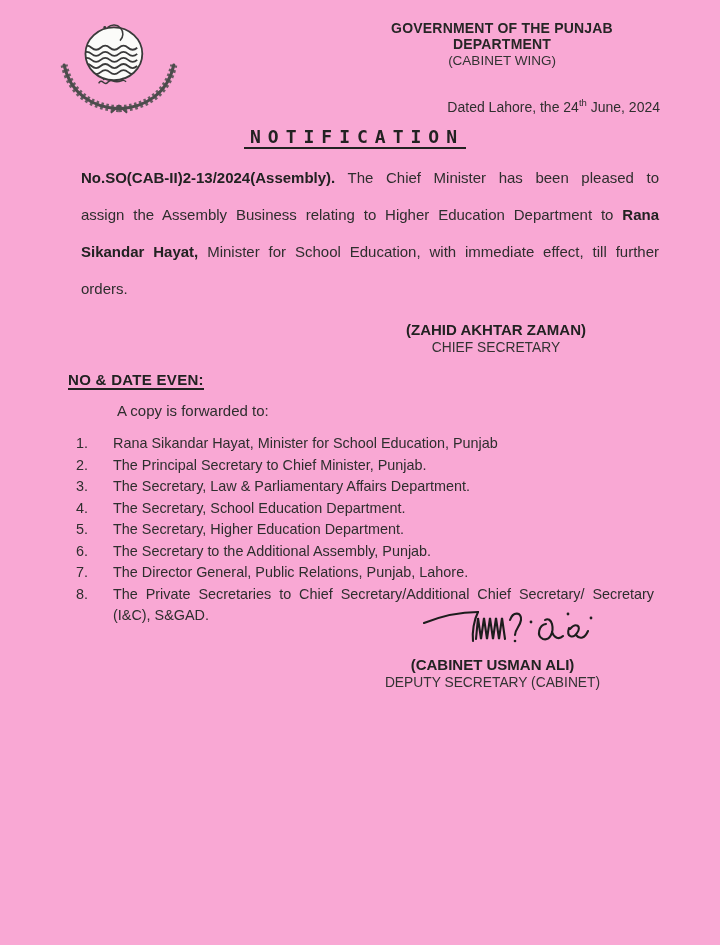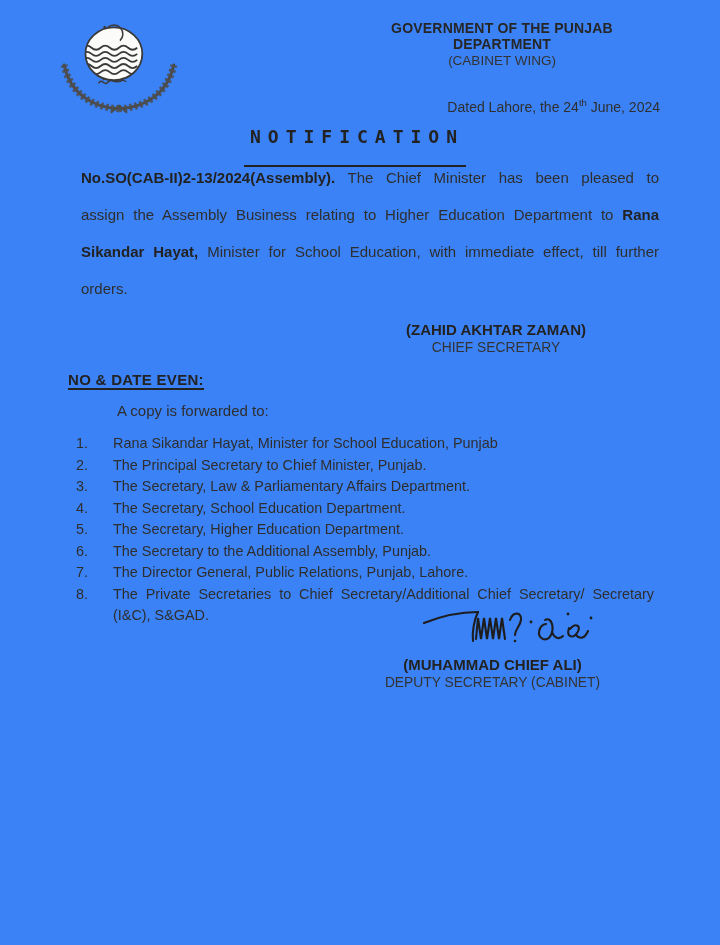--- a/index.html
+++ b/index.html
@@ -4,21 +4,21 @@
 <style>
   * { margin: 0; padding: 0; box-sizing: border-box; }
   html, body { background: #e8e8e6; }
   body { font-family: "Liberation Sans", "DejaVu Sans", sans-serif; }
 
   .page {
     position: relative;
     width: 720px;
     height: 945px;
     margin: 0 auto;
-    background: #3b82f6;
+    background: #f9a8d4;
     color: #2d2d2d;
     overflow: hidden;
   }
 
   
   .emblem {
     position: absolute;
     left: 56px;
     top: 14px;
     width: 132px;
@@ -64,21 +64,21 @@
     width: 710px;
     text-align: center;
   }
   .title {
     display: inline-block;
     font-size: 18px;
     font-weight: bold;
     letter-spacing: 7px;
     color: #222;
     border-bottom: 2.5px solid #222;
-    padding: 0 2px 18px 6px;
+    padding: 0 2px 0 6px;
     font-family: "DejaVu Sans Mono", "Liberation Mono", monospace;
   }
 
   
   .body-par {
     position: absolute;
     left: 68px;
     top: 159px;
     width: 578px;
     font-size: 15px;
@@ -268,17 +268,17 @@
       <path d="M 128 23 C 121 24, 118 35, 125 38 C 132 40, 136 31, 134 23 C 133 19, 130 17, 127 19"></path>
       <path d="M 134 31 C 136 37, 141 39, 145 35"></path>
       <path d="M 152 28 C 158 21, 164 25, 159 32 C 155 38, 148 36, 151 27"></path>
       <path d="M 158 34 C 162 39, 167 37, 170 30"></path>
       <circle cx="150" cy="13" r="1.4" fill="#1d1d1d" stroke="none"></circle>
       <circle cx="173" cy="17" r="1.4" fill="#1d1d1d" stroke="none"></circle>
     </svg>
   </div>
 
   <div class="sig sig2">
-    <div class="sig-name">(MUHAMMAD CHIEF ALI)</div>
+    <div class="sig-name">(CABINET USMAN ALI)</div>
     <div class="sig-title">DEPUTY SECRETARY (CABINET)</div>
   </div>
 
 </div>
 
 </body></html>

